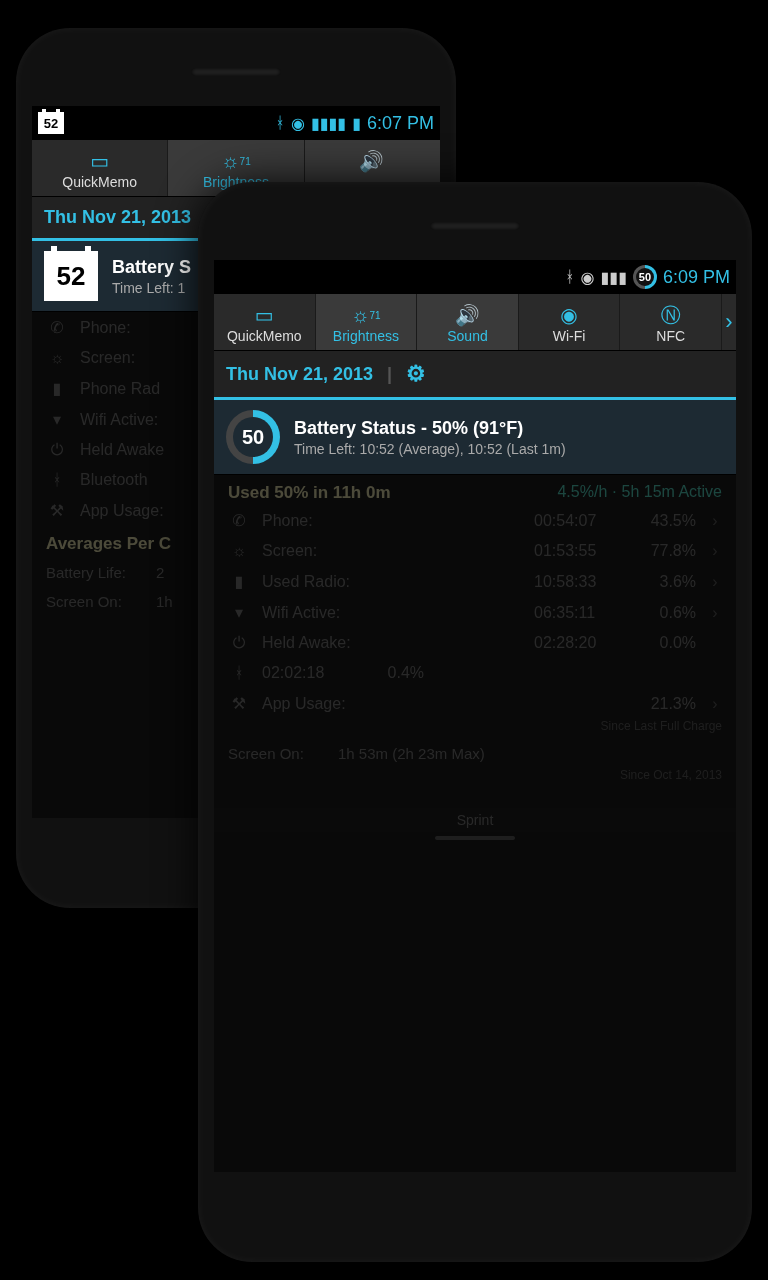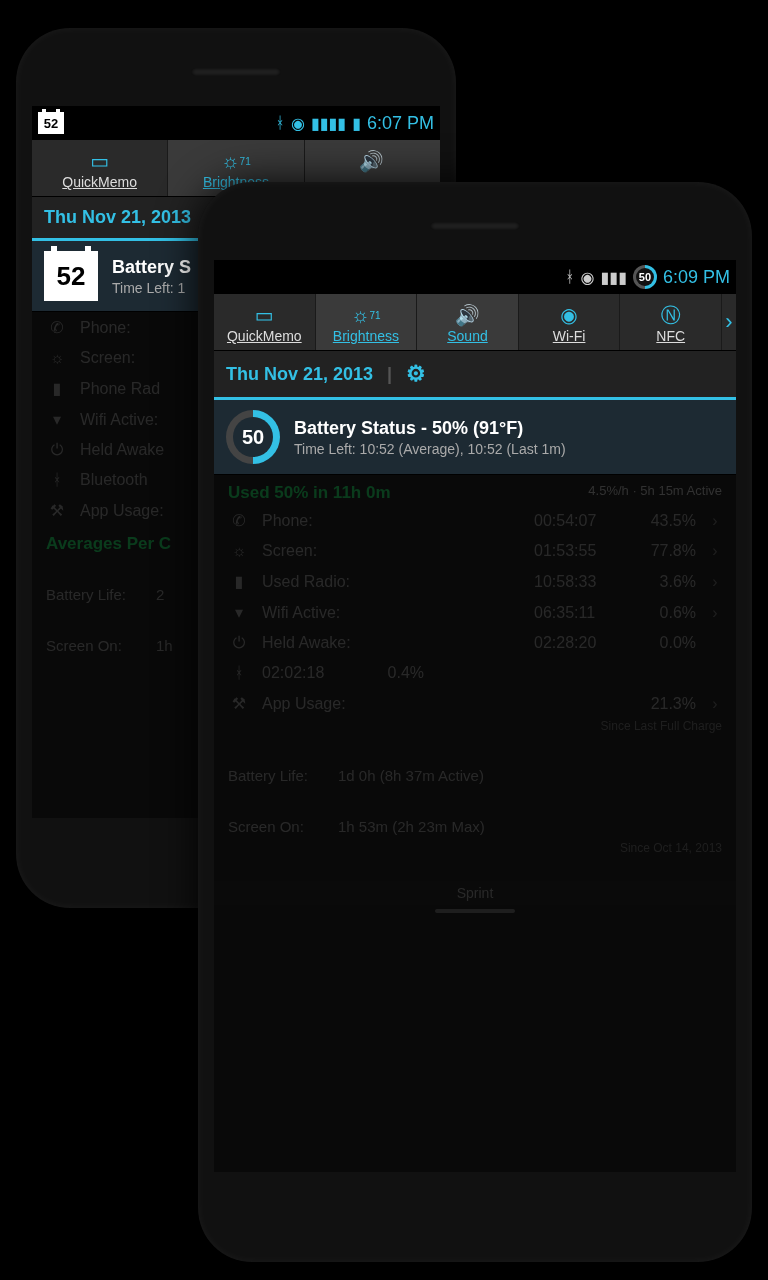--- a/index.html
+++ b/index.html
@@ -70,21 +70,21 @@
   
   .toggles { display:flex; background:#2a2a2a; border-bottom:1px solid #000; }
   .toggle {
     flex:1; border-right:1px solid #1a1a1a; text-align:center; padding:8px 0 6px 0;
     color:#ddd; font-size:15px;
   }
   .toggle:last-child{border-right:none;}
   .toggle .ic { height:26px; display:flex;align-items:center;justify-content:center; color:#33c0e5; font-size:20px;}
   .toggle.active { background:#3a3a3a; }
   .toggle.active .lab { color:#33c0e5; }
-  .toggle .lab { font-size:14px;text-decoration:underline; }
+  .toggle .lab { font-size:14px; }
   .chev { width:14px; background:#2a2a2a; display:flex;align-items:center;justify-content:center;color:#33c0e5;font-size:22px;}
 
   
   .datehdr { display:flex; align-items:center; padding:10px 12px; gap:14px; color:#33c0e5; font-weight:bold; font-size:18px; border-bottom:3px solid #33c0e5; background:#222;}
   .gear { color:#33c0e5; font-size:22px; }
 
   
   .notif { display:flex; gap:14px; padding:10px 12px; background:#1d2a33; border-bottom:1px solid #000; align-items:center;}
   .notif .big-badge {
     width:54px;height:50px;background:#fff;border:3px solid #fff;color:#000;
@@ -97,31 +97,31 @@
     background: conic-gradient(#33c0e5 0 180deg, #444 180deg 360deg);
     display:flex;align-items:center;justify-content:center;
     color:#fff;font-size:20px;font-weight:bold;
   }
   .ring span { background:#1d2a33;border-radius:50%;width:40px;height:40px;display:flex;align-items:center;justify-content:center;}
   .notif .txt { flex:1; }
   .notif .title { color:#fff; font-size:18px; font-weight:600;}
   .notif .sub { color:#aaa; font-size:14px; margin-top:2px;}
 
   
-  .section-hdr{color:#22c55e;font-weight:bold;padding:8px 14px 4px 14px;font-size:17px;}
+  .section-hdr{color:#fef9c3;font-weight:bold;padding:8px 14px 4px 14px;font-size:17px;}
   .section-sub{color:#666;font-size:12px;text-align:right;padding:0 14px 6px 0;}
   .rows{padding:0 10px;}
   .row{display:flex;align-items:center;gap:12px;padding:6px 4px;color:#888;font-size:16px;}
   .row .ic{width:22px;text-align:center;}
   .row .lab{flex:1;}
   .row .dur{width:90px;text-align:left;}
   .row .pct{width:60px;text-align:right;}
   .row .ch{width:14px;text-align:center;color:#666;}
   .avg{padding:6px 14px;color:#888;font-size:15px;}
-  .avg .k{display:inline-block;width:110px;margin-top:22px;}
+  .avg .k{display:inline-block;width:110px;}
   .carrier{ text-align:center; color:#888; font-size:14px; padding:4px 0; background:#222;}
   .handle{ width:80px;height:4px;background:#666;margin:4px auto 0 auto;border-radius:2px;}
 
   
   .front .notif { position:relative; z-index:5; }
   .front .statusbar, .front .toggles, .front .datehdr { position:relative; z-index:5; }
 
 </style>
 </head>
 <body>
@@ -245,21 +245,21 @@
           <span>50</span>
         </div>
       <div class="txt">
         <div class="title">Battery Status - 50% (91°F)</div>
         <div class="sub">Time Left: 10:52 (Average), 10:52 (Last 1m)</div>
       </div>
     </div>
 
     <div style="display:flex;justify-content:space-between;padding:8px 14px 2px 14px;">
       <span class="section-hdr" style="padding:0">Used 50% in 11h 0m</span>
-      <span style="color:#a3a3a3;font-size:13px">4.5%/h · 5h 15m Active</span>
+      <span style="color:#5eead4;font-size:16px">4.5%/h · 5h 15m Active</span>
     </div>
     <div class="rows" id="front-rows">
         <div class="row">
           <span class="ic">✆</span>
           <span class="lab">Phone:</span>
           <span class="dur">00:54:07</span>
           <span class="pct">43.5%</span>
           <span class="ch">›</span>
         </div>
         <div class="row">
@@ -299,21 +299,20 @@
         <div class="row">
           <span class="ic">⚒</span>
           <span class="lab">App Usage:</span>
           <span class="dur"></span>
           <span class="pct">21.3%</span>
           <span class="ch">›</span>
         </div>
       </div>
     <div class="section-sub">Since Last Full Charge</div>
 
-    <div class="avg"><span class="k">Battery Life:</span><span>1d 0h (8h 37m Active)</span></div>
     <div class="avg"><span class="k">Screen On:</span><span>1h 53m (2h 23m Max)</span></div>
     <div class="section-sub">Since Oct 14, 2013</div>
 
     <div style="height:20px"></div>
     <div class="carrier">Sprint</div>
     <div class="handle"></div>
   </div>
 </div>
 
 <div class="handwritten" style="left:160px; top:54px;">Battery Status</div>

